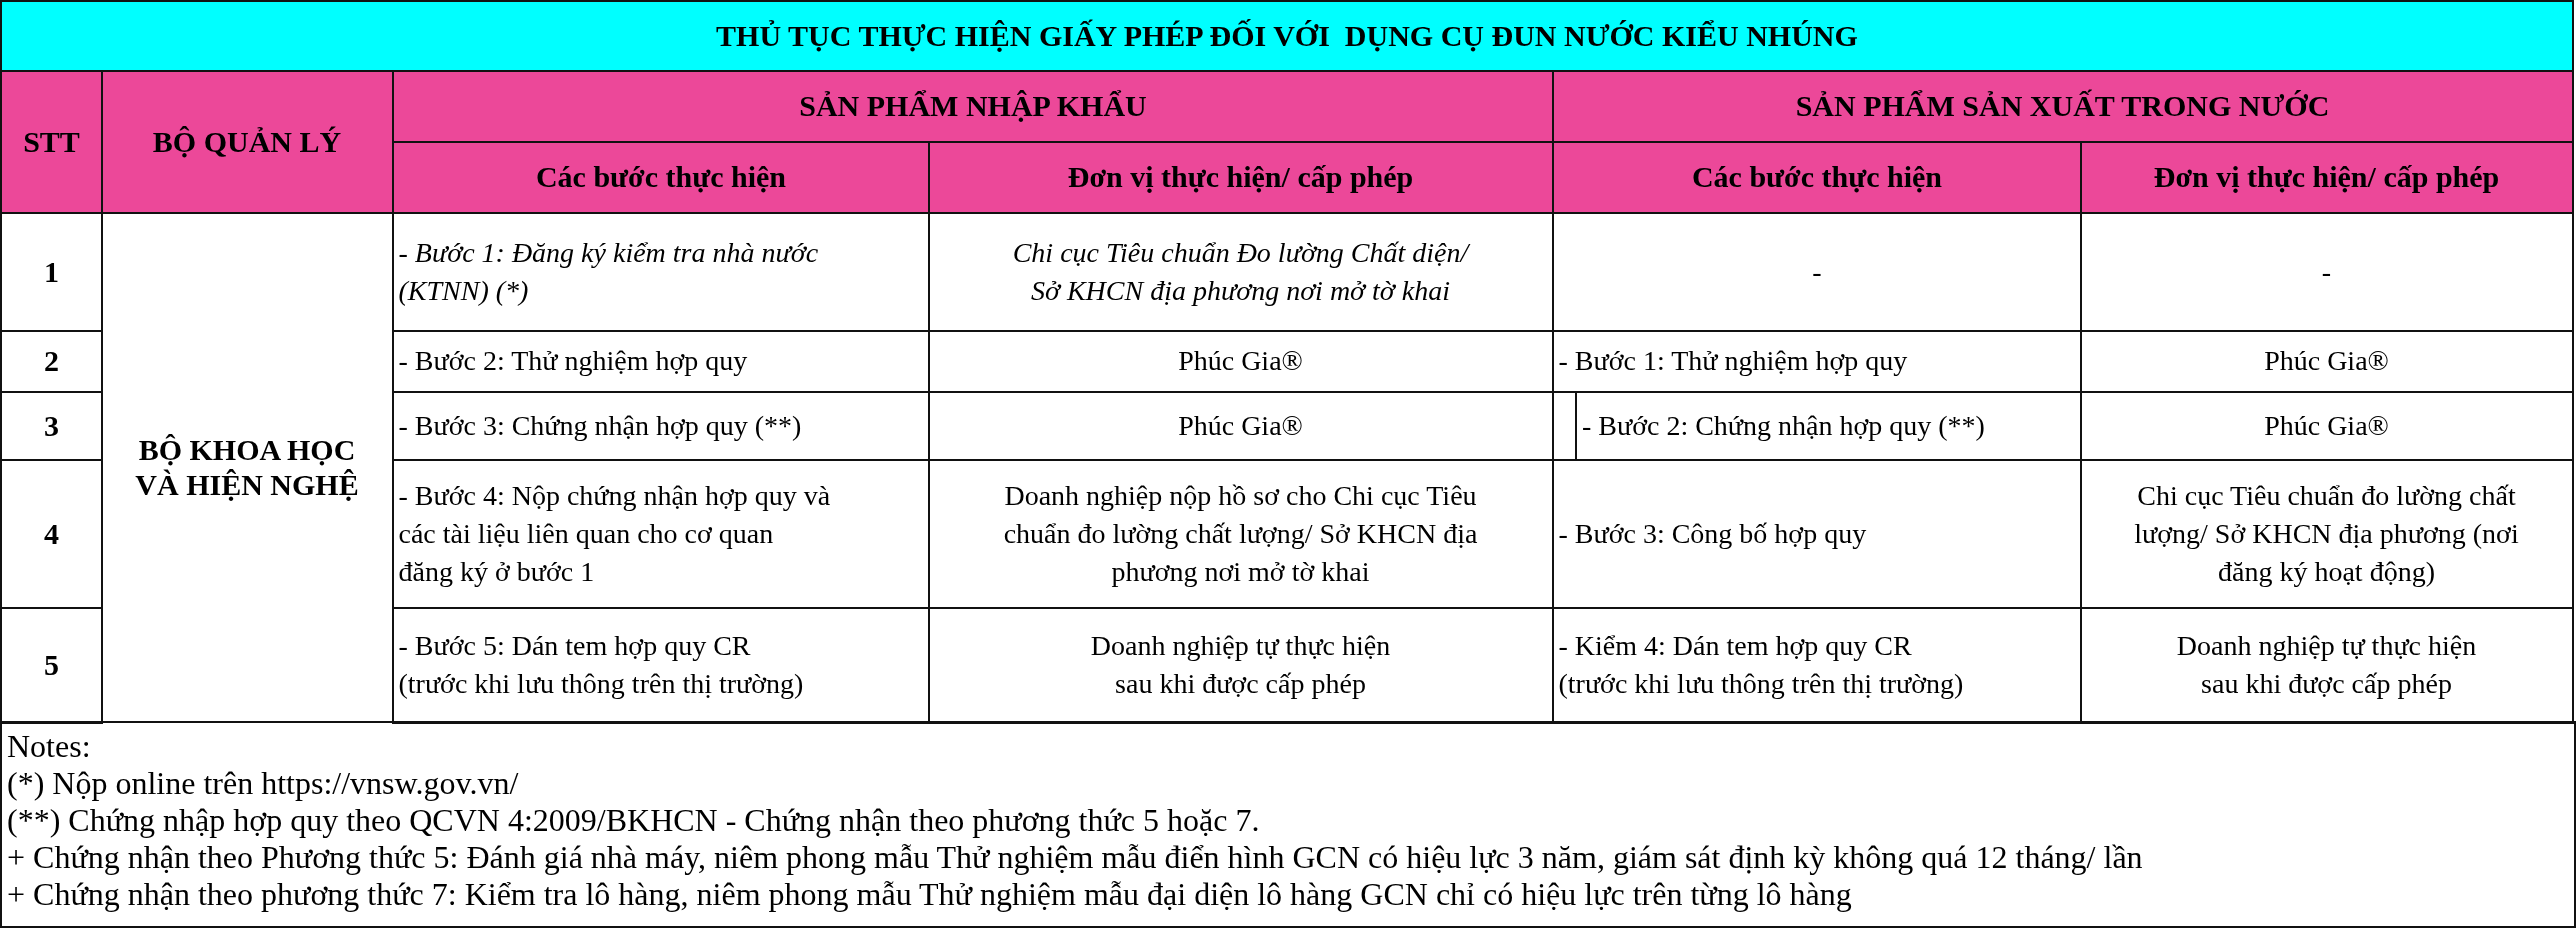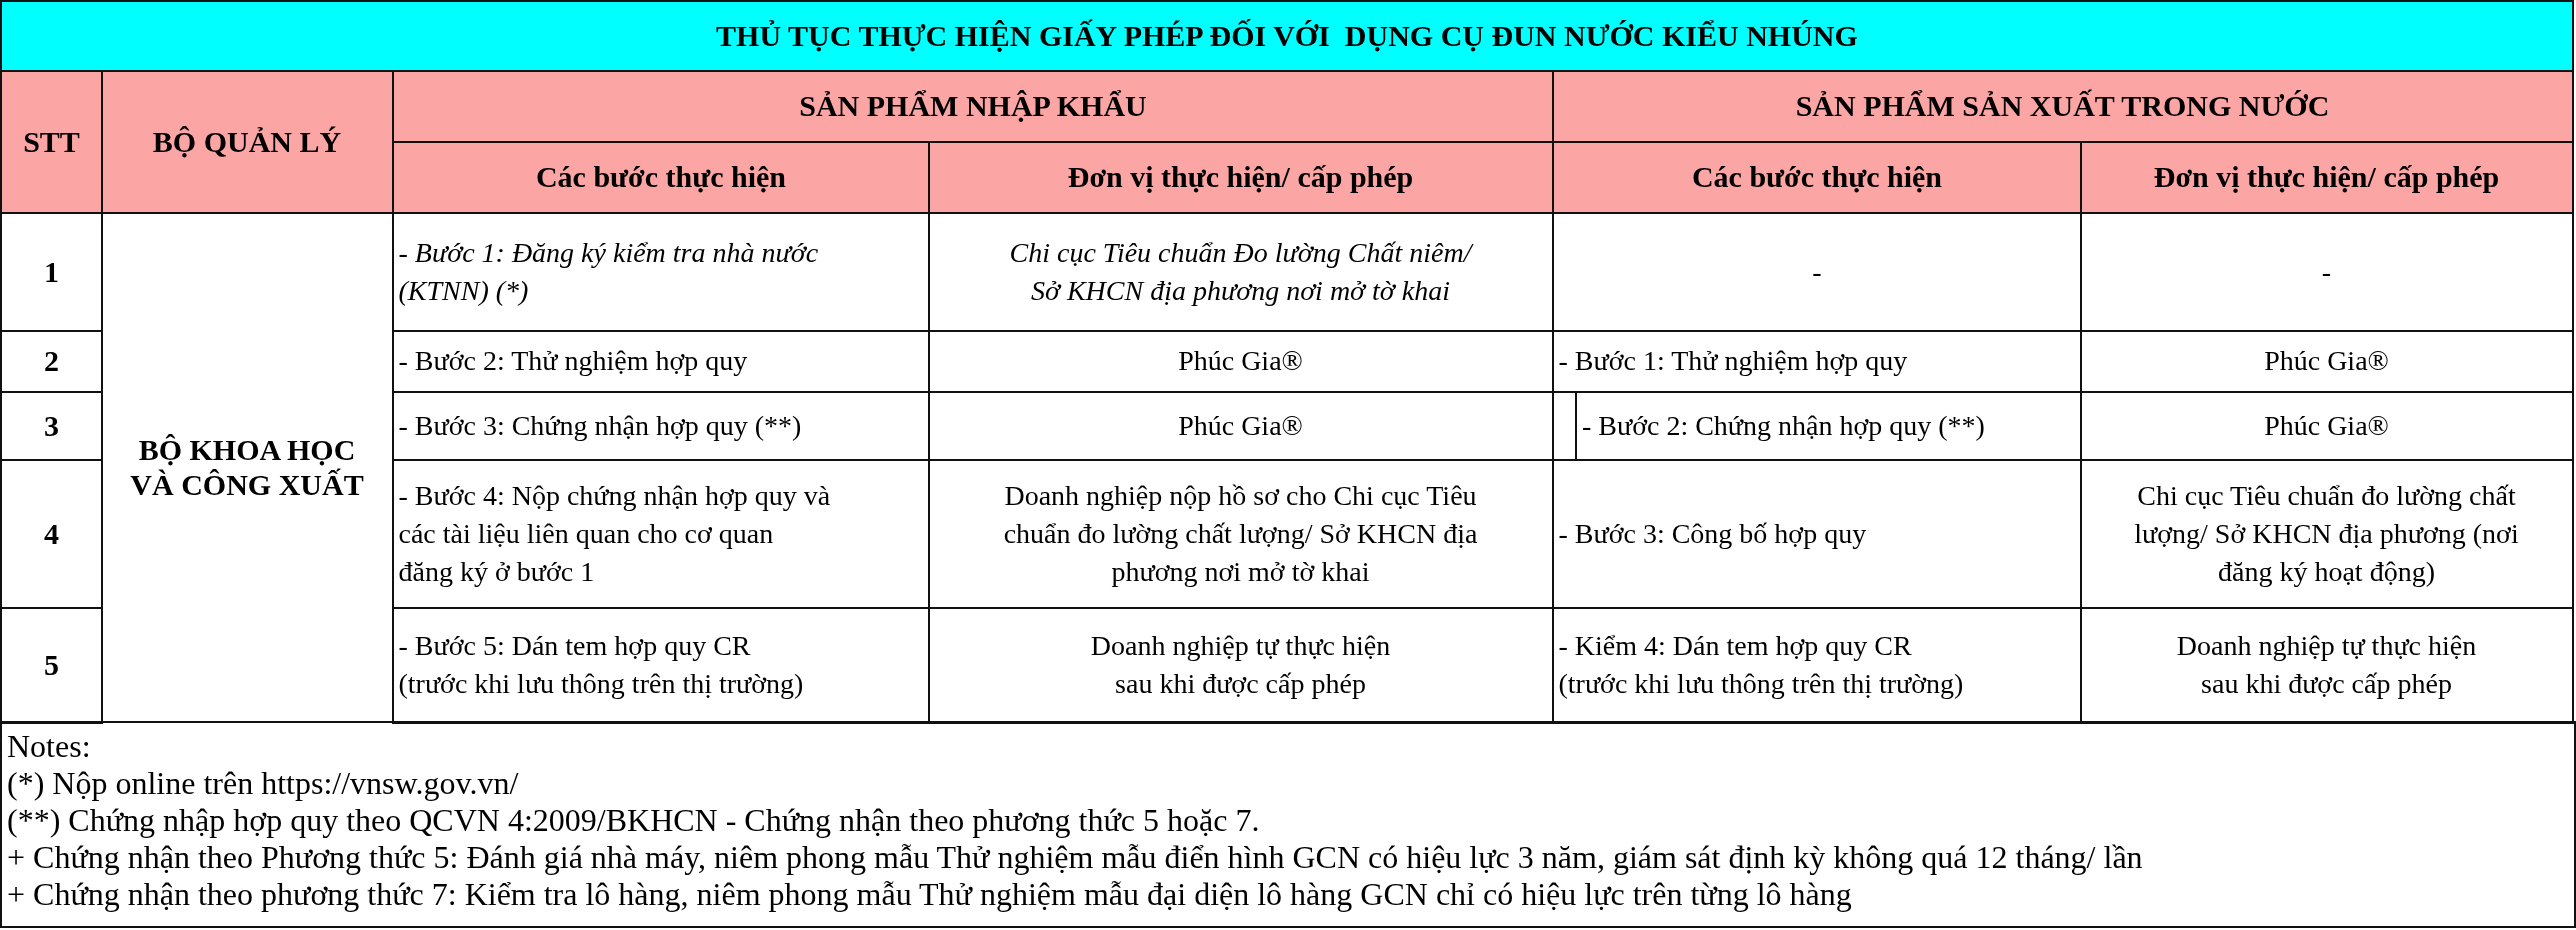--- a/index.html
+++ b/index.html
@@ -4,21 +4,21 @@
 <style>
   html, body { margin: 0; padding: 0; background: #ffffff; }
   body { width: 2576px; height: 930px; position: relative; overflow: hidden;
          font-family: "Liberation Serif", "DejaVu Serif", serif; color: #000; }
   .sheet { position: absolute; left: 0; top: 0; width: 2576px; height: 930px; }
   .cell { position: absolute; box-sizing: border-box; border: 2.5px solid #111;
           display: flex; align-items: center; justify-content: center;
           text-align: center; font-size: 28px; line-height: 38px; padding: 0 6.7px;
           margin-left: -2.5px; margin-top: -2.5px; }
   .title { background: #00FFFF; font-weight: bold; font-size: 30px; }
-  .hdr { background: #fca5a5; font-weight: bold; font-size: 30px; }
+  .hdr { background: #ec4899; font-weight: bold; font-size: 30px; }
   .body-cell { background: #ffffff; }
   .left { justify-content: flex-start; text-align: left; padding-left: 5px; }
   .bold { font-weight: bold; }
   .it { font-style: italic; }
   .stt { font-weight: bold; font-size: 30px; }
   .notes { position: absolute; left: 0; top: 723px; width: 2576px; height: 207px;
            box-sizing: border-box; border: 2.5px solid #111; border-top-width: 2.5px;
            padding: 5px 5px 0 5px; font-size: 32px; line-height: 37px; margin-top: -2.5px; }
   .notes div { white-space: nowrap; }
   .multi { display: block; }
@@ -53,36 +53,36 @@
   <div class="cell hdr" style="left:1554px;top:143px;width:531px;height:73px;">
     <span>Các bước thực hiện</span>
   </div>
   <div class="cell hdr" style="left:2082px;top:143px;width:494px;height:73px;">
     <span>Đơn vị thực hiện/ cấp phép</span>
   </div>
 
   <div class="cell body-cell bold" style="left:103px;top:214px;width:293px;height:511px;font-size:30px;line-height:35px;">
     <div class="multi">
       <div>BỘ KHOA HỌC</div>
-      <div>VÀ CÔNG XUẤT</div>
+      <div>VÀ HIỆN NGHỆ</div>
     </div>
   </div>
 
   <div class="cell body-cell stt" style="left:2.5px;top:214px;width:103px;height:121px;">
     <span>1</span>
   </div>
   <div class="cell body-cell left" style="left:394px;top:214px;width:539px;height:121px;">
     <div class="multi">
       <div><span style="white-space:pre;">- </span><span class="it">Bước 1: Đăng ký kiểm tra nhà nước</span></div>
       <div class="it">(KTNN) (*)</div>
     </div>
   </div>
   <div class="cell body-cell it" style="left:930px;top:214px;width:626px;height:121px;">
     <div class="multi">
-      <div>Chi cục Tiêu chuẩn Đo lường Chất niêm/</div>
+      <div>Chi cục Tiêu chuẩn Đo lường Chất diện/</div>
       <div>Sở KHCN địa phương nơi mở tờ khai</div>
     </div>
   </div>
   <div class="cell body-cell" style="left:1554px;top:214px;width:531px;height:121px;">
     <span>-</span>
   </div>
   <div class="cell body-cell" style="left:2082px;top:214px;width:494px;height:121px;">
     <span>-</span>
   </div>
 

